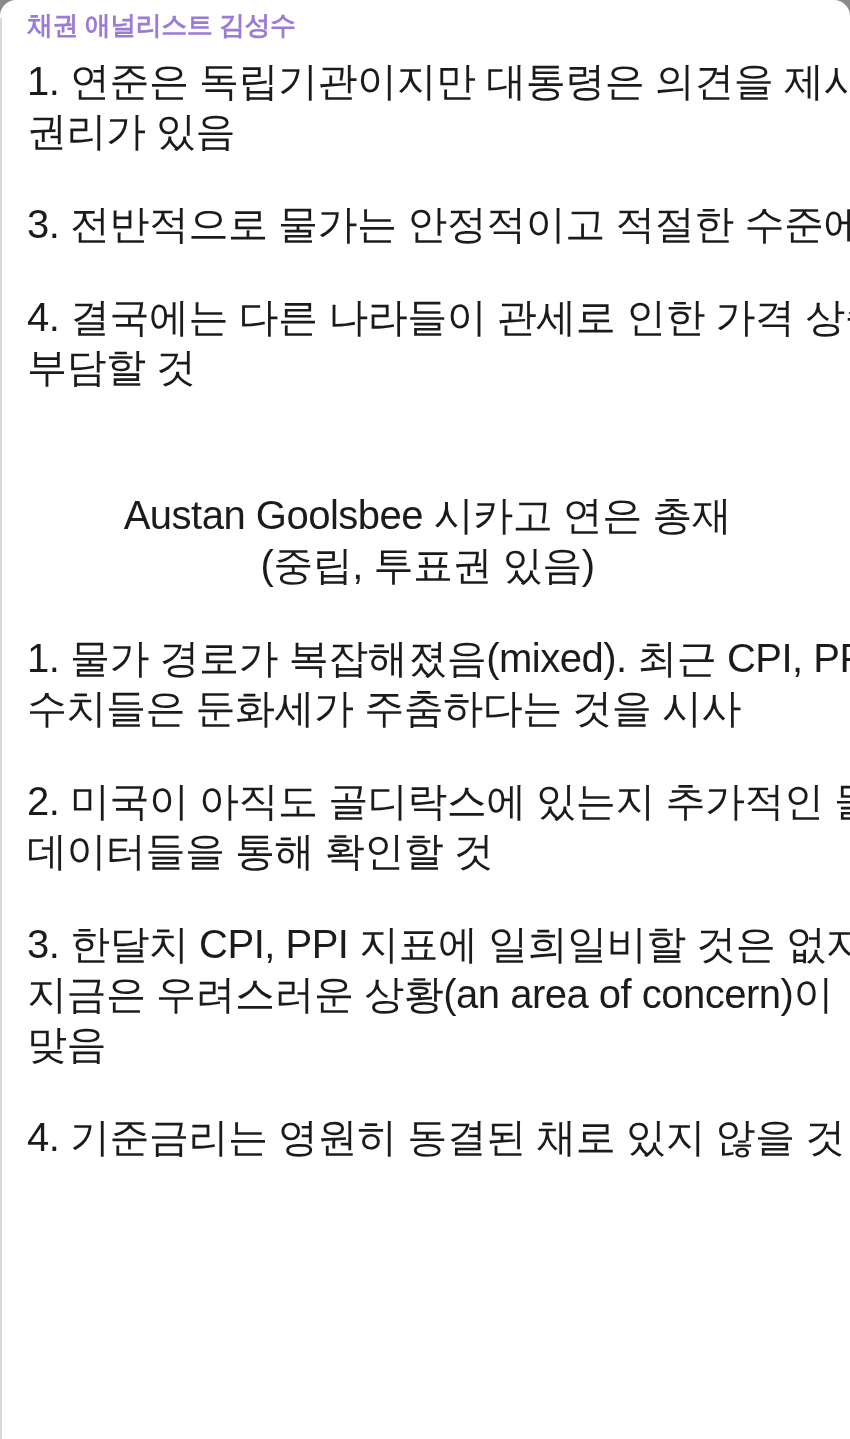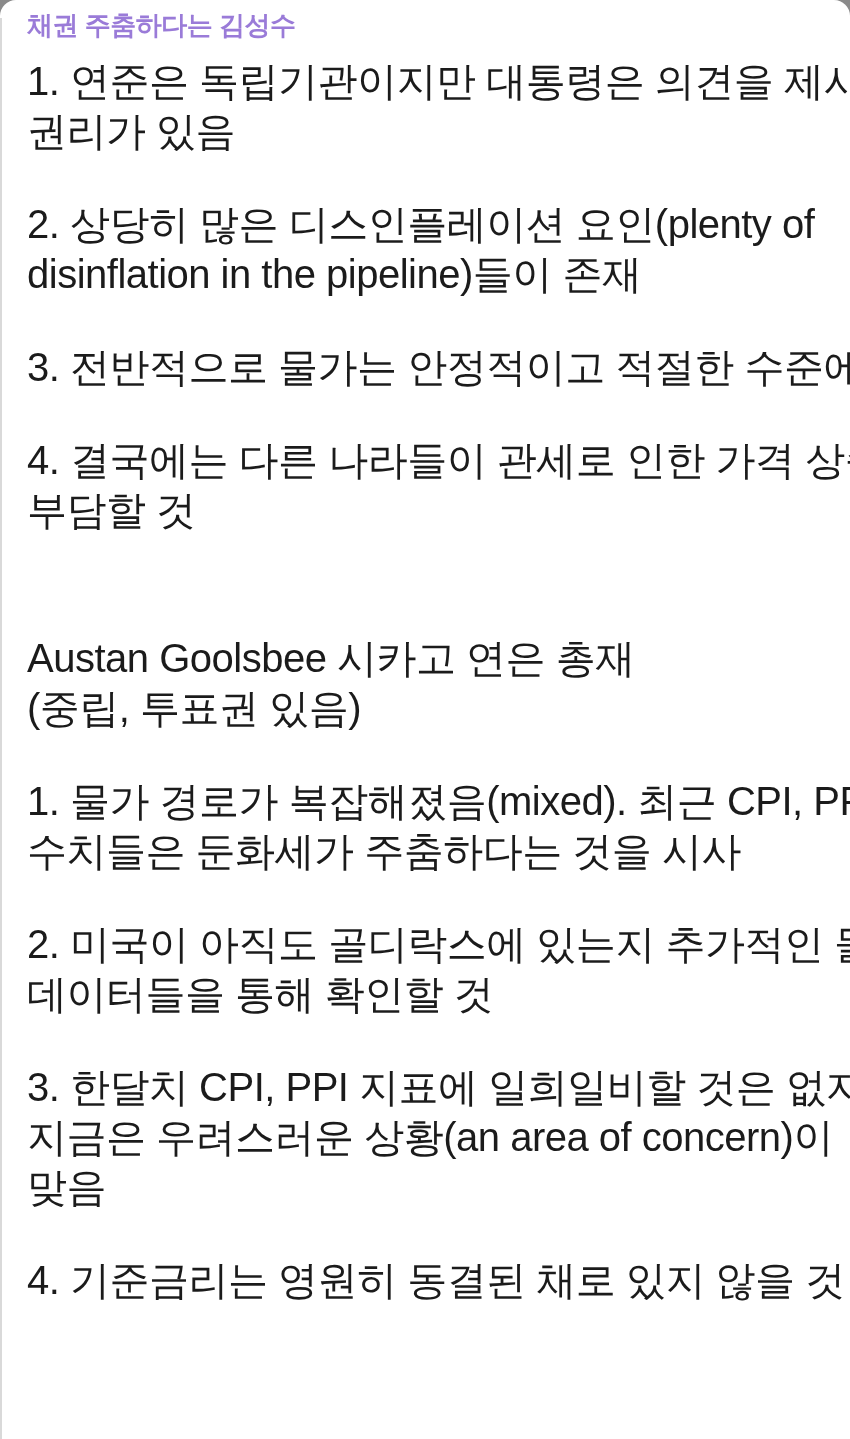--- a/index.html
+++ b/index.html
@@ -47,36 +47,35 @@
     font-size: 40px;
     font-weight: 400;
     color: #1b1b1b;
     line-height: 50px;
     margin: 0 0 43px 0;
     white-space: pre;
     letter-spacing: -0.5px;
   }
   .msg-body p.section-gap {
     margin-top: 98px; 
+    text-align: center;
   }
 </style>
 </head>
 <body>
 
 <div class="left-edge-line"></div>
 
 <div class="message-card">
 
-  <div class="channel-name">채권 주춤하다는 김성수</div>
+  <div class="channel-name">채권 애널리스트 김성수</div>
 
   <div class="msg-body">
     <p>1. 연준은 독립기관이지만 대통령은 의견을 제시할
 권리가 있음</p>
-    <p>2. 상당히 많은 디스인플레이션 요인(plenty of
-disinflation in the pipeline)들이 존재</p>
     <p>3. 전반적으로 물가는 안정적이고 적절한 수준에 위치</p>
     <p>4. 결국에는 다른 나라들이 관세로 인한 가격 상승을
 부담할 것</p>
     <p class="section-gap">Austan Goolsbee 시카고 연은 총재
 (중립, 투표권 있음)</p>
     <p>1. 물가 경로가 복잡해졌음(mixed). 최근 CPI, PPI
 수치들은 둔화세가 주춤하다는 것을 시사</p>
     <p>2. 미국이 아직도 골디락스에 있는지 추가적인 물가
 데이터들을 통해 확인할 것</p>
     <p>3. 한달치 CPI, PPI 지표에 일희일비할 것은 없지만

